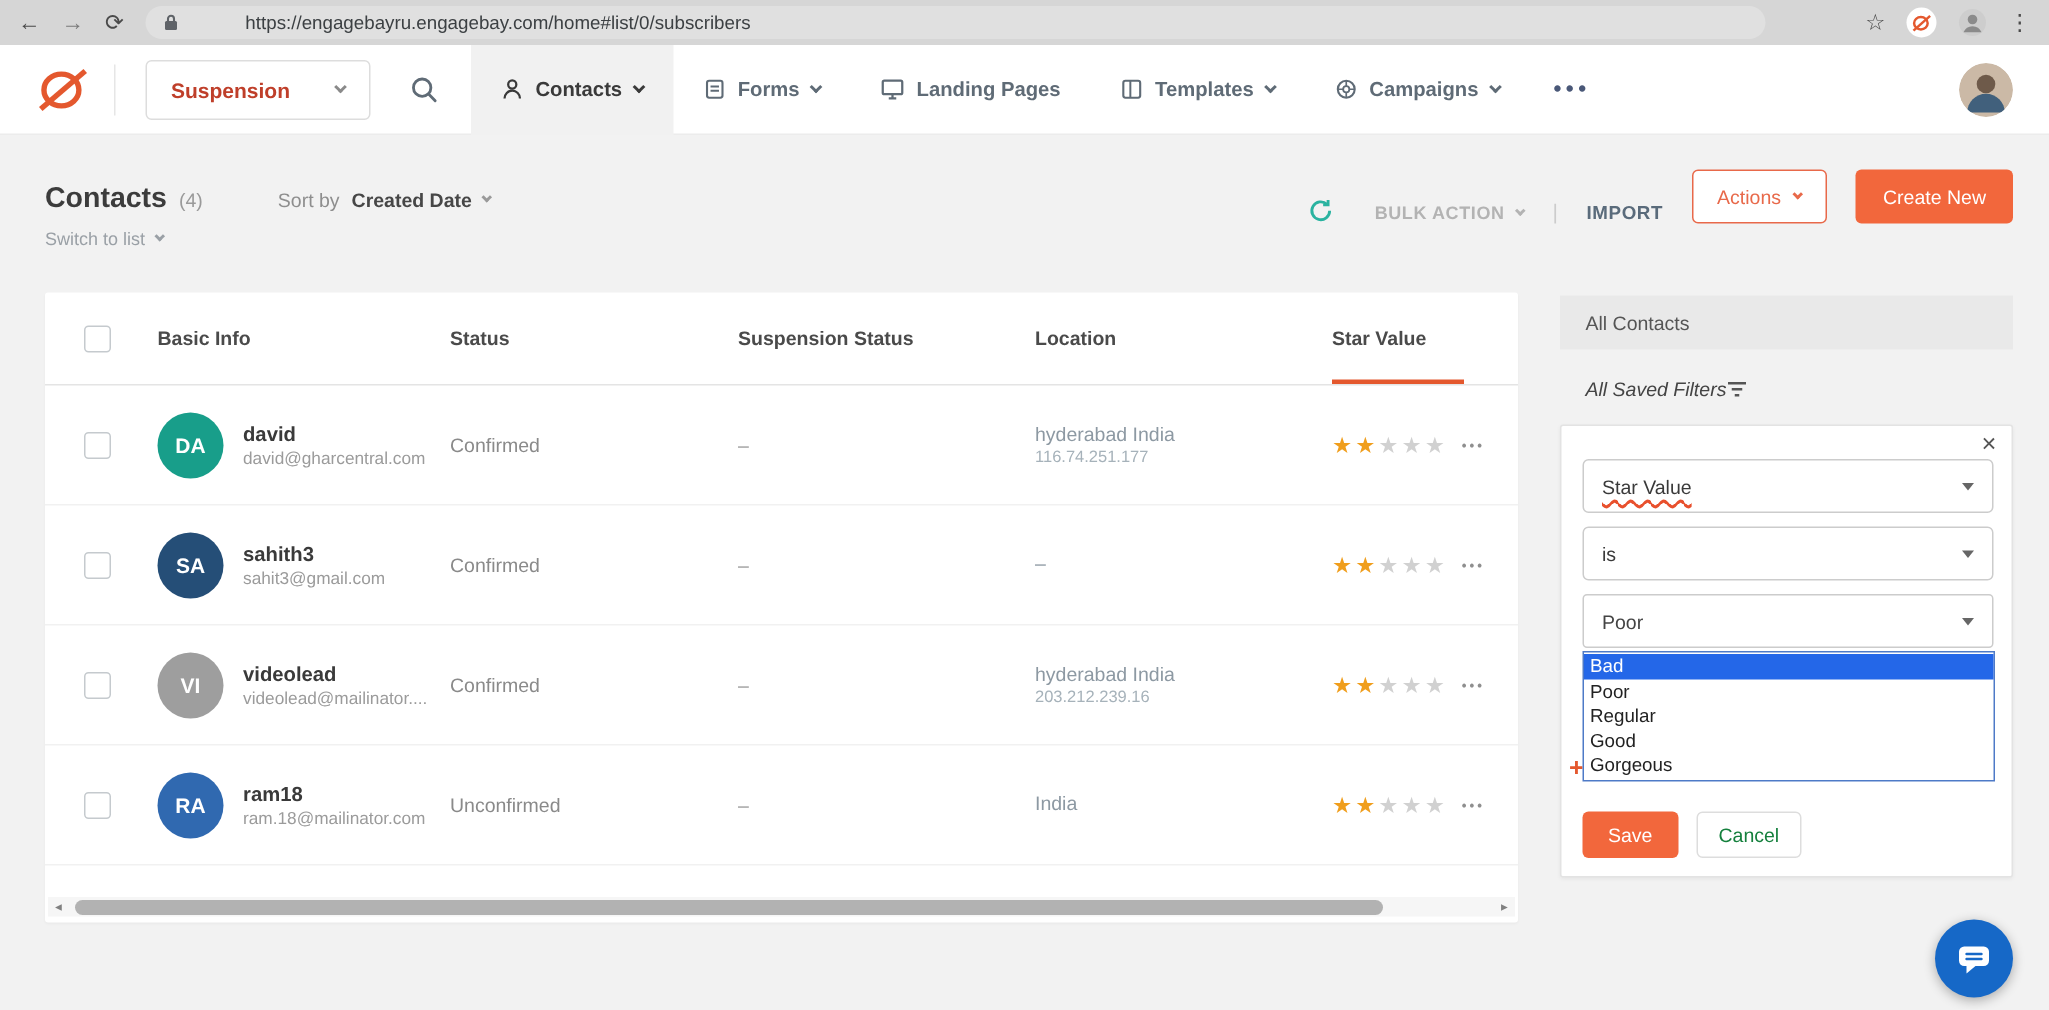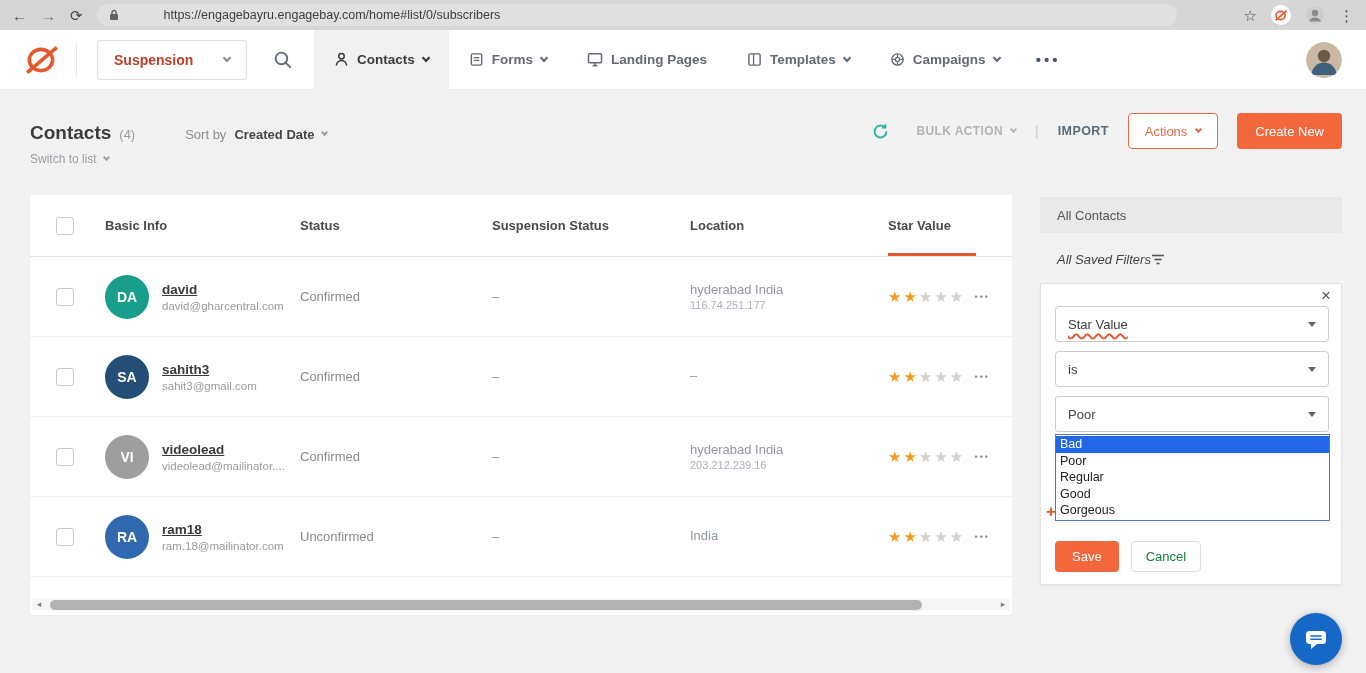--- a/index.html
+++ b/index.html
@@ -36,21 +36,21 @@
   .header-avatar{position:absolute;right:24px;top:12px;width:36px;height:36px;border-radius:50%;overflow:hidden;cursor:pointer;}
 
   
   .page-title-row{position:absolute;top:122px;left:30px;display:flex;align-items:baseline;gap:8px;}
   .page-title{font-size:19px;color:#3c3c3c;font-weight:bold;}
   .count{font-size:13px;color:#9a9a9a;}
   .sort-label{margin-left:42px;font-size:13px;color:#8e8e8e;}
   .sort-value{font-size:13px;color:#474747;font-weight:bold;cursor:pointer;display:flex;align-items:center;gap:7px;}
   .sort-value .chev{color:#9a9a9a;}
   .switch-row{position:absolute;top:152px;left:30px;font-size:12px;color:#9aa0a6;display:flex;gap:7px;align-items:center;cursor:pointer;}
-  .toolbar-right{position:absolute;top:113px;right:24px;display:flex;align-items:center;gap:19px;height:36px;}
+  .toolbar-right{position:absolute;top:113px;right:24px;display:flex;align-items:flex-end;gap:19px;height:36px;}
   .refresh-ic{display:flex;cursor:pointer;margin-right:8px;}
   .bulk{color:#b3b3b3;font-size:12px;font-weight:bold;letter-spacing:.4px;display:flex;gap:8px;align-items:center;cursor:default;}
   .pipe{color:#ccc;font-size:14px;}
   .import{color:#5a6b7b;font-size:12.5px;font-weight:bold;letter-spacing:.4px;cursor:pointer;}
   .btn-actions{height:36px;border:1px solid #e8694a;color:#e8694a;background:#fff;border-radius:4px;padding:0 16px;font-size:13px;display:flex;align-items:center;gap:9px;cursor:pointer;font-family:inherit;}
   .btn-create{height:36px;background:#f2673c;color:#fff;border:none;border-radius:4px;padding:0 18px;font-size:13px;cursor:pointer;font-family:inherit;}
 
   
   .table-card{position:absolute;left:30px;top:195px;width:982px;height:420px;background:#fff;border-radius:2px;box-shadow:0 1px 2px rgba(0,0,0,.04);}
   .thead{display:flex;align-items:center;height:62px;border-bottom:1px solid #e4e4e4;position:relative;}
@@ -60,21 +60,21 @@
   .c3{width:192px;}
   .c4{width:198px;}
   .c5{width:198px;}
   .c6{flex:1;display:flex;align-items:center;justify-content:space-between;padding-right:22px;}
   .star-underline{position:absolute;left:858px;bottom:0;width:88px;height:3px;background:#e4582e;}
   .trow{display:flex;align-items:center;height:80px;border-bottom:1px solid #f1f1f1;}
   .checkbox{width:18px;height:18px;border:1px solid #c5cace;border-radius:3px;background:#fff;display:inline-block;cursor:pointer;}
   .basic{display:flex;align-items:center;gap:13px;}
   .avatar{width:44px;height:44px;border-radius:50%;color:#fff;font-size:14px;font-weight:bold;display:flex;align-items:center;justify-content:center;flex:none;}
   .nameblock{display:flex;flex-direction:column;}
-  .cname{font-size:13.5px;font-weight:bold;color:#3a3a3a;margin-bottom:3px;cursor:pointer;text-decoration:underline;}
+  .cname{font-size:13.5px;font-weight:bold;color:#3a3a3a;margin-bottom:3px;cursor:pointer;}
   .cemail{font-size:11.5px;color:#9b9b9b;max-width:125px;white-space:nowrap;overflow:hidden;}
   .status{font-size:13px;color:#8a8a8a;}
   .susp{font-size:13px;color:#9a9a9a;}
   .locblock{display:flex;flex-direction:column;}
   .loc-city{font-size:13px;color:#8d99a3;margin-bottom:2px;}
   .loc-ip{font-size:11px;color:#a6b2ba;}
   .loc-ip:empty{display:none;}
   .stars{display:flex;gap:2px;}
   .star{font-size:15px;color:#d1d1d1;cursor:pointer;}
   .star.filled{color:#f09e1c;}

